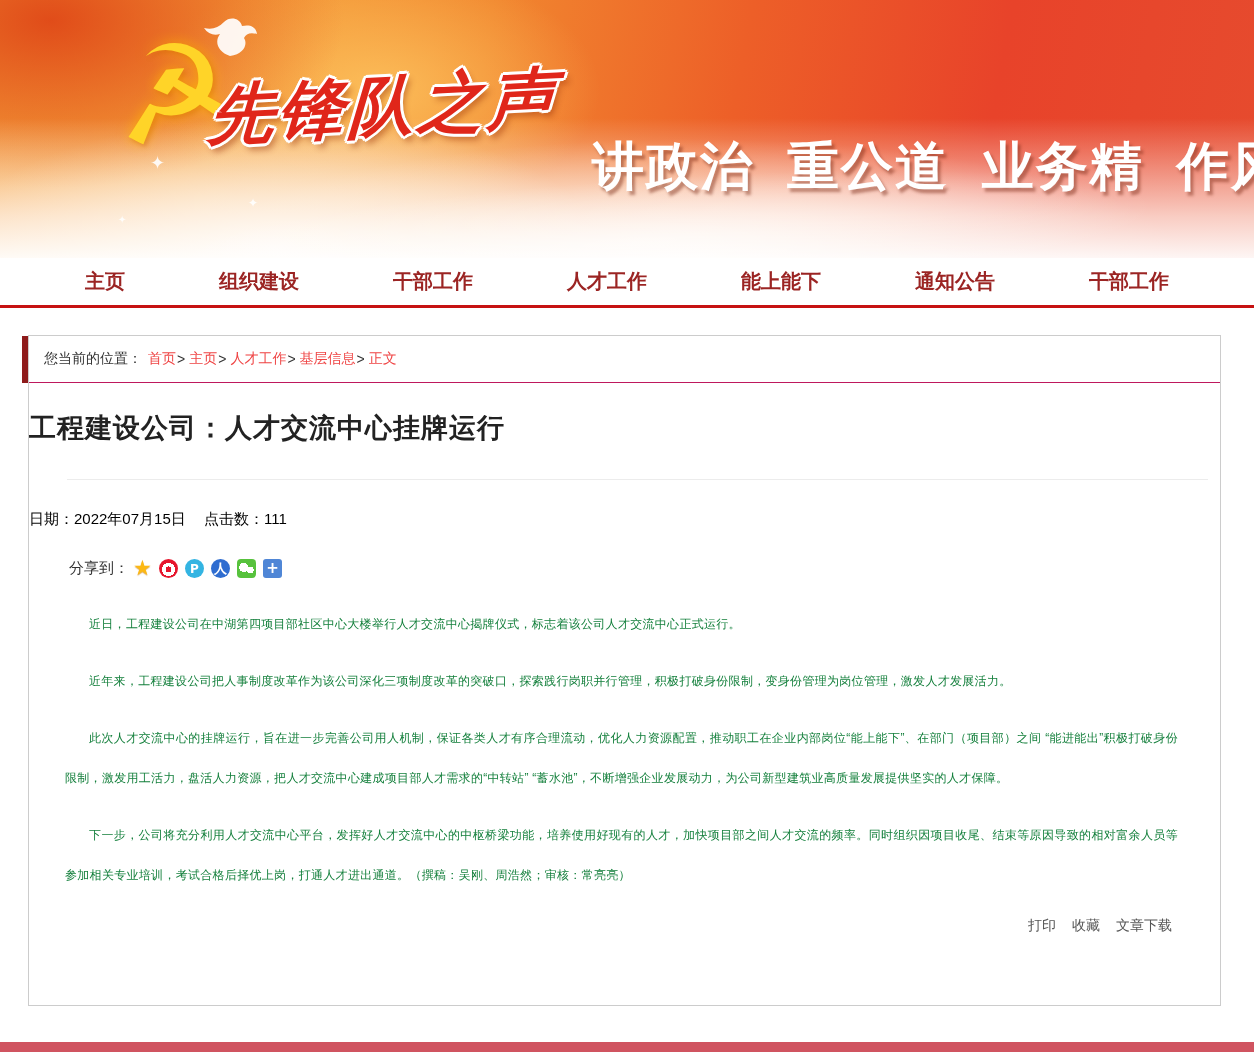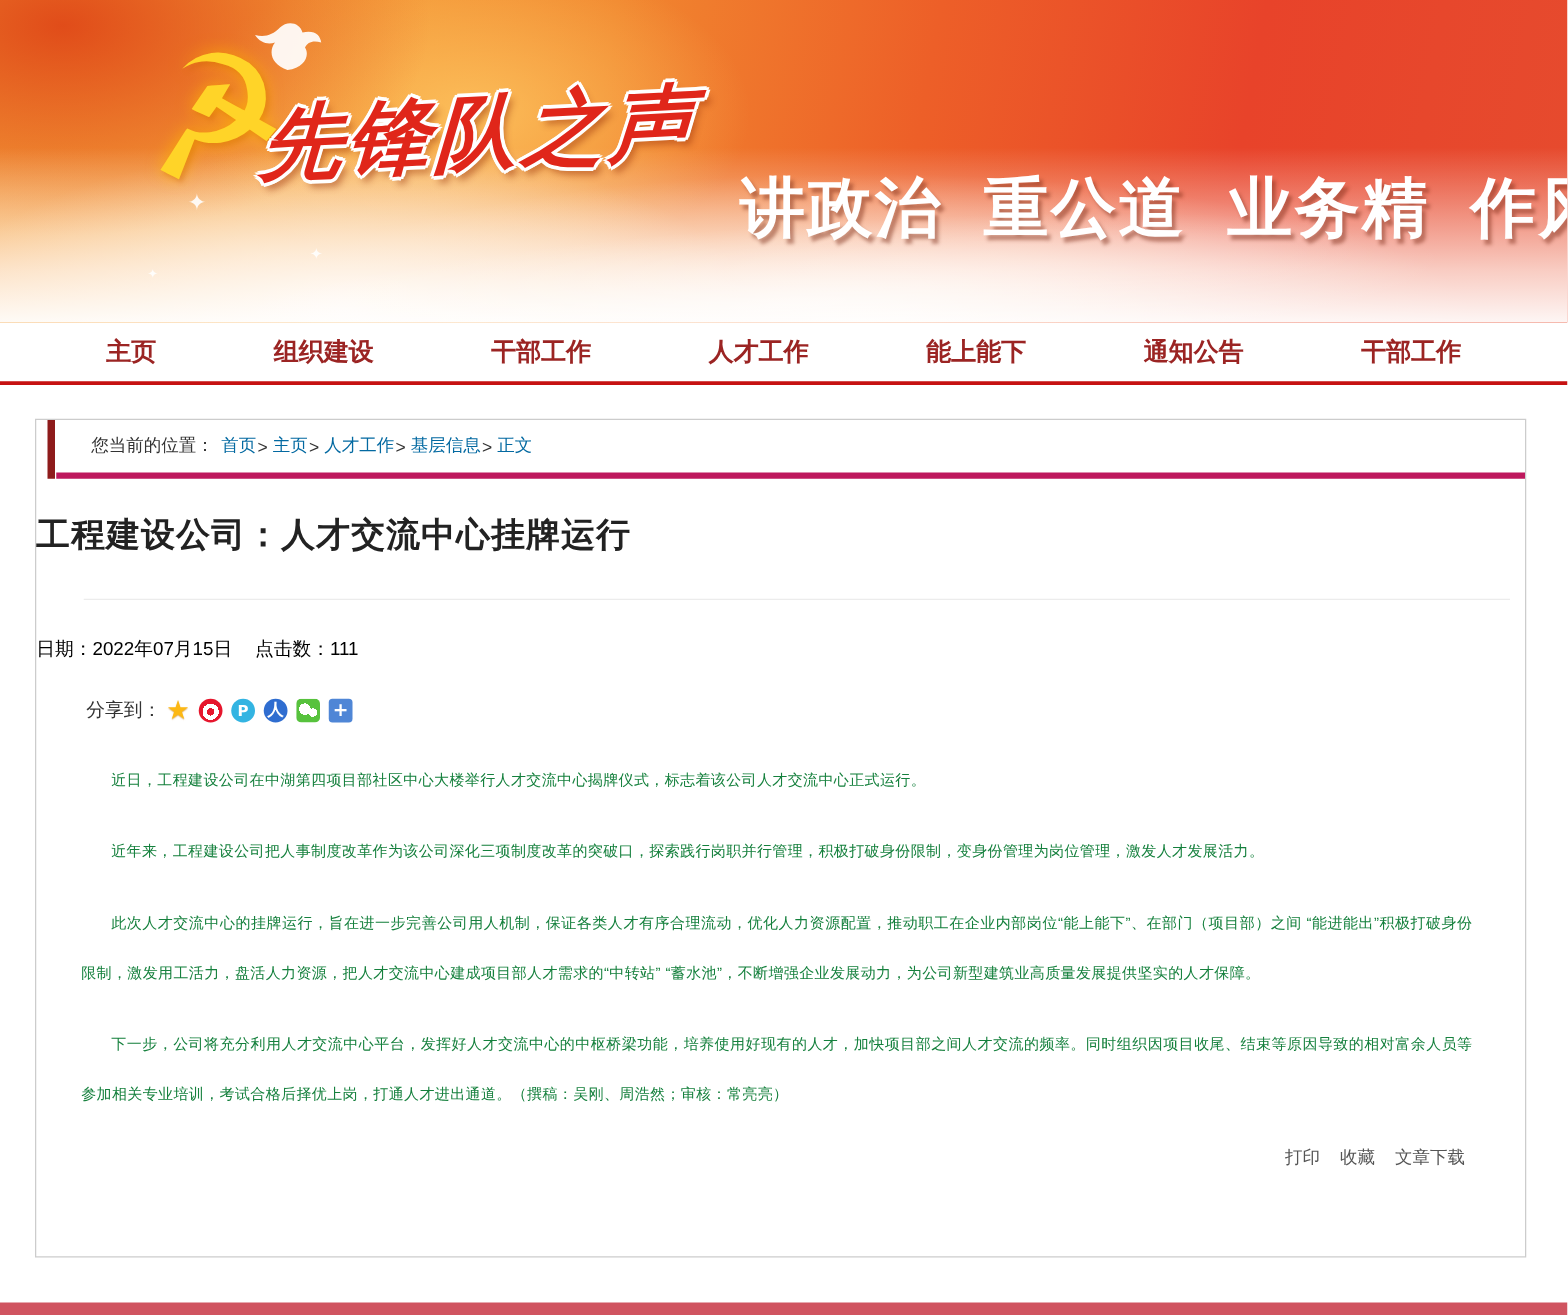--- a/index.html
+++ b/index.html
@@ -59,28 +59,28 @@
   }
   .nav-item {
     font-size:20px; font-weight:bold; color:#9b2423; cursor:pointer; white-space:nowrap;
   }
 
   
   .main-box {
     position:relative; margin:27px 33px 0 28px; border:1px solid #ccc; background:#fff;
   }
   .crumb-bar {
-    position:relative; height:47px; border-bottom:5px solid #be185d;
-    display:flex; align-items:center; padding-left:28px;
-    font-size:14px; color:#333;margin-left:16px;
+    position:relative; height:47px; border-bottom:1px solid #be185d;
+    display:flex; align-items:center; padding-left:15px;
+    font-size:14px; color:#333;
   }
   .crumb-accent {
     position:absolute; left:-7px; top:0; width:6px; height:47px; background:#8e1b1b;
   }
-  .crumb-bar a { color:#0369a1; text-decoration:none; cursor:pointer;text-align:center; }
+  .crumb-bar a { color:#ef4444; text-decoration:none; cursor:pointer;text-align:center; }
   .crumb-sep { margin:0 4px 0 1px; }
   .crumb-prefix { margin-right:6px; }
 
   
   .article { padding:0 0 24px 0; min-height:595px; }
   .article-title {
     margin-top:27px; font-size:27px; font-weight:bold; color:#222;
     letter-spacing:1px;
   }
   .title-divider { border:none; border-top:1px solid #ececec; margin:33px 12px 0 38px; }

